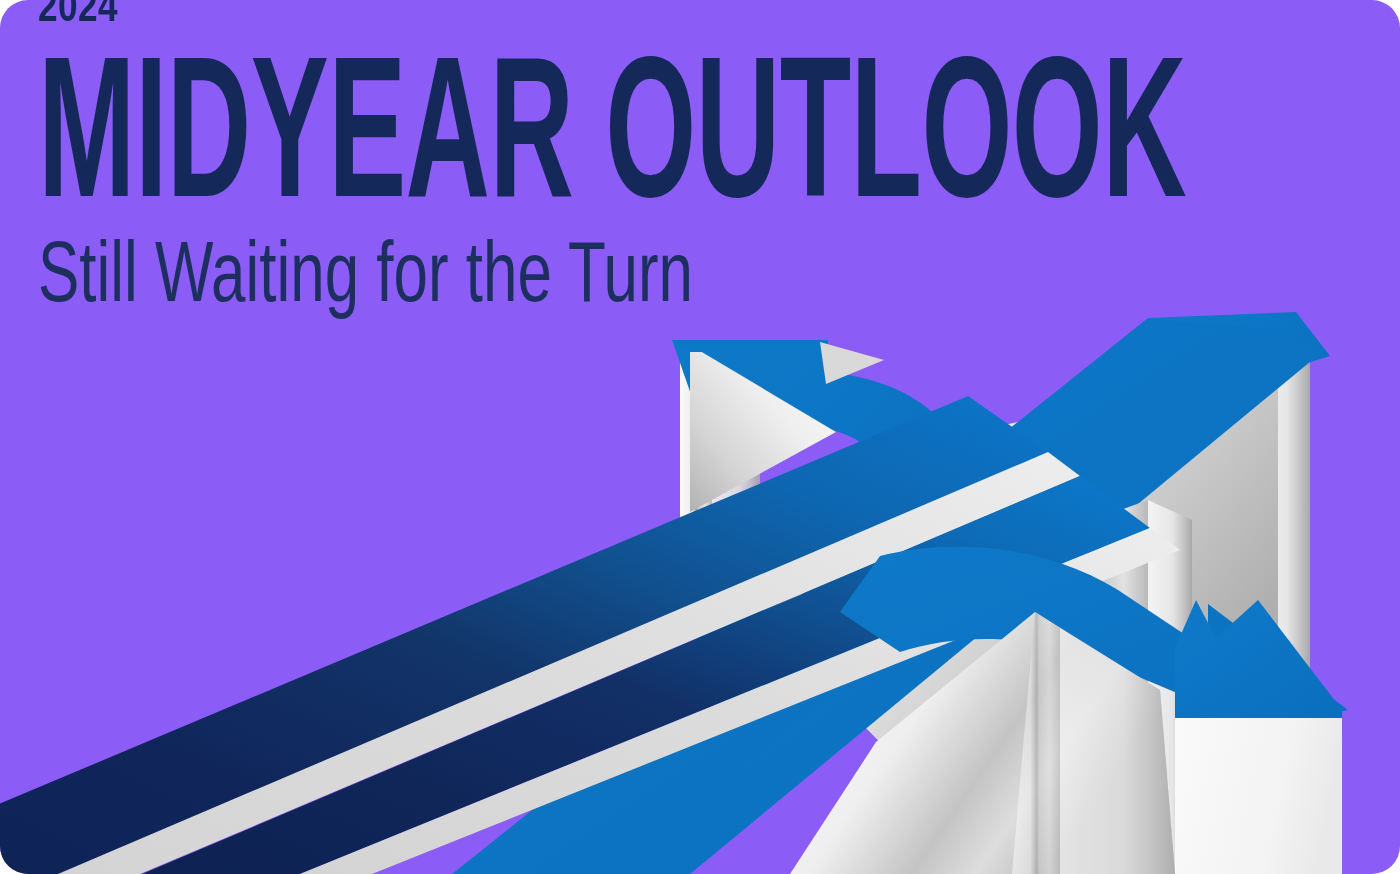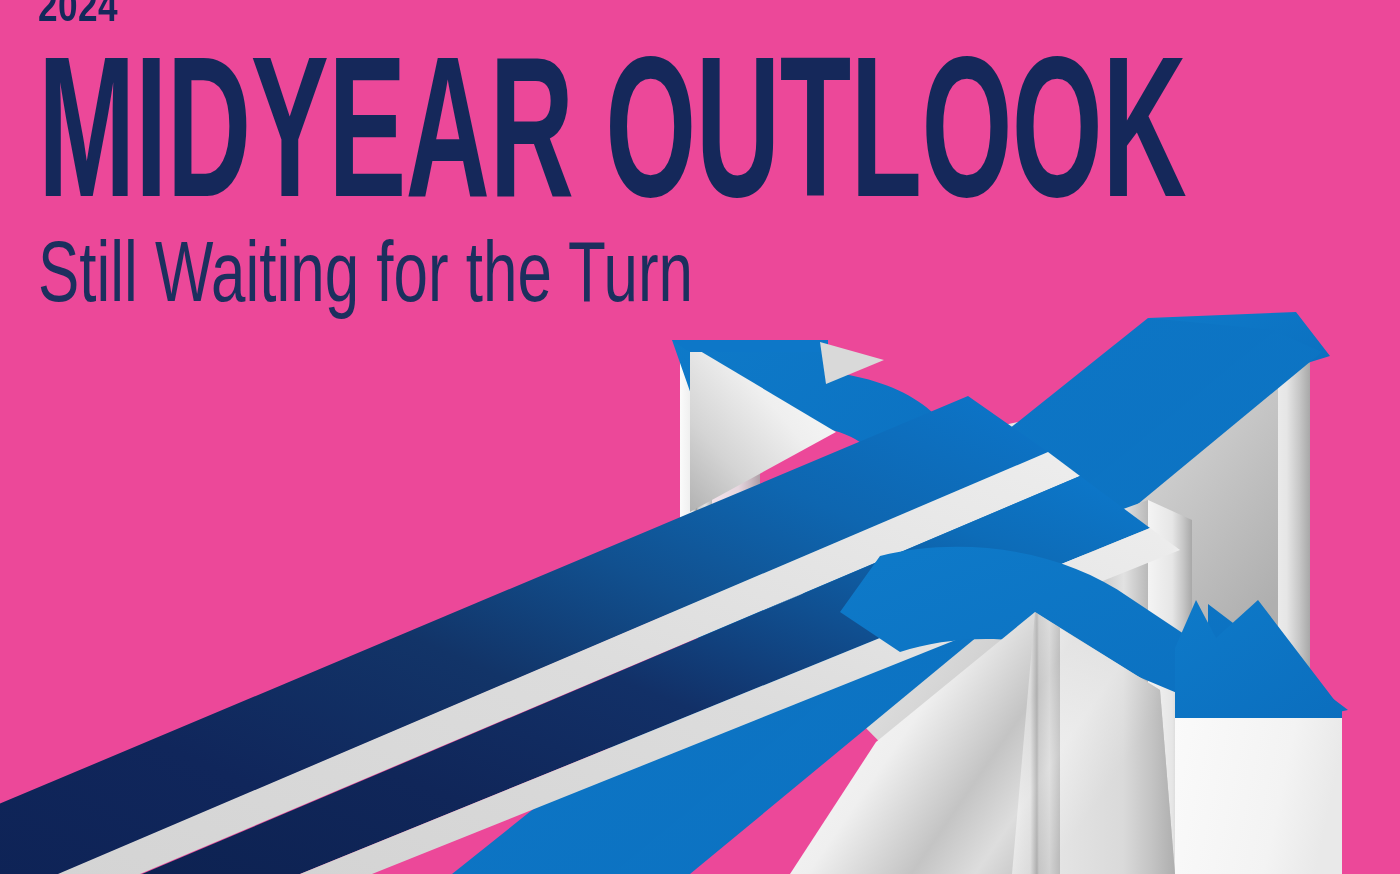--- a/index.html
+++ b/index.html
@@ -3,21 +3,21 @@
 <meta charset="utf-8">
 <style>
   html,body{margin:0;padding:0;}
   body{
     width:1400px;height:874px;
     background:#ffffff;
     font-family:"Liberation Sans", sans-serif;
     overflow:hidden;
     position:relative;
   }
-  #page{position:relative;width:1400px;height:874px;overflow:hidden;background:#ec4899;}
+  #page{position:relative;width:1400px;height:874px;overflow:hidden;background:#8b5cf6;border-radius:28px;}
 
   
   #artwork{position:absolute;left:0;top:0;width:1400px;height:874px;}
 
   
   #titleblock{position:absolute;left:38px;top:-16px;z-index:5;}
 
   .year{
     font-family:"Liberation Sans Narrow","Liberation Sans",sans-serif;
     font-weight:700;

